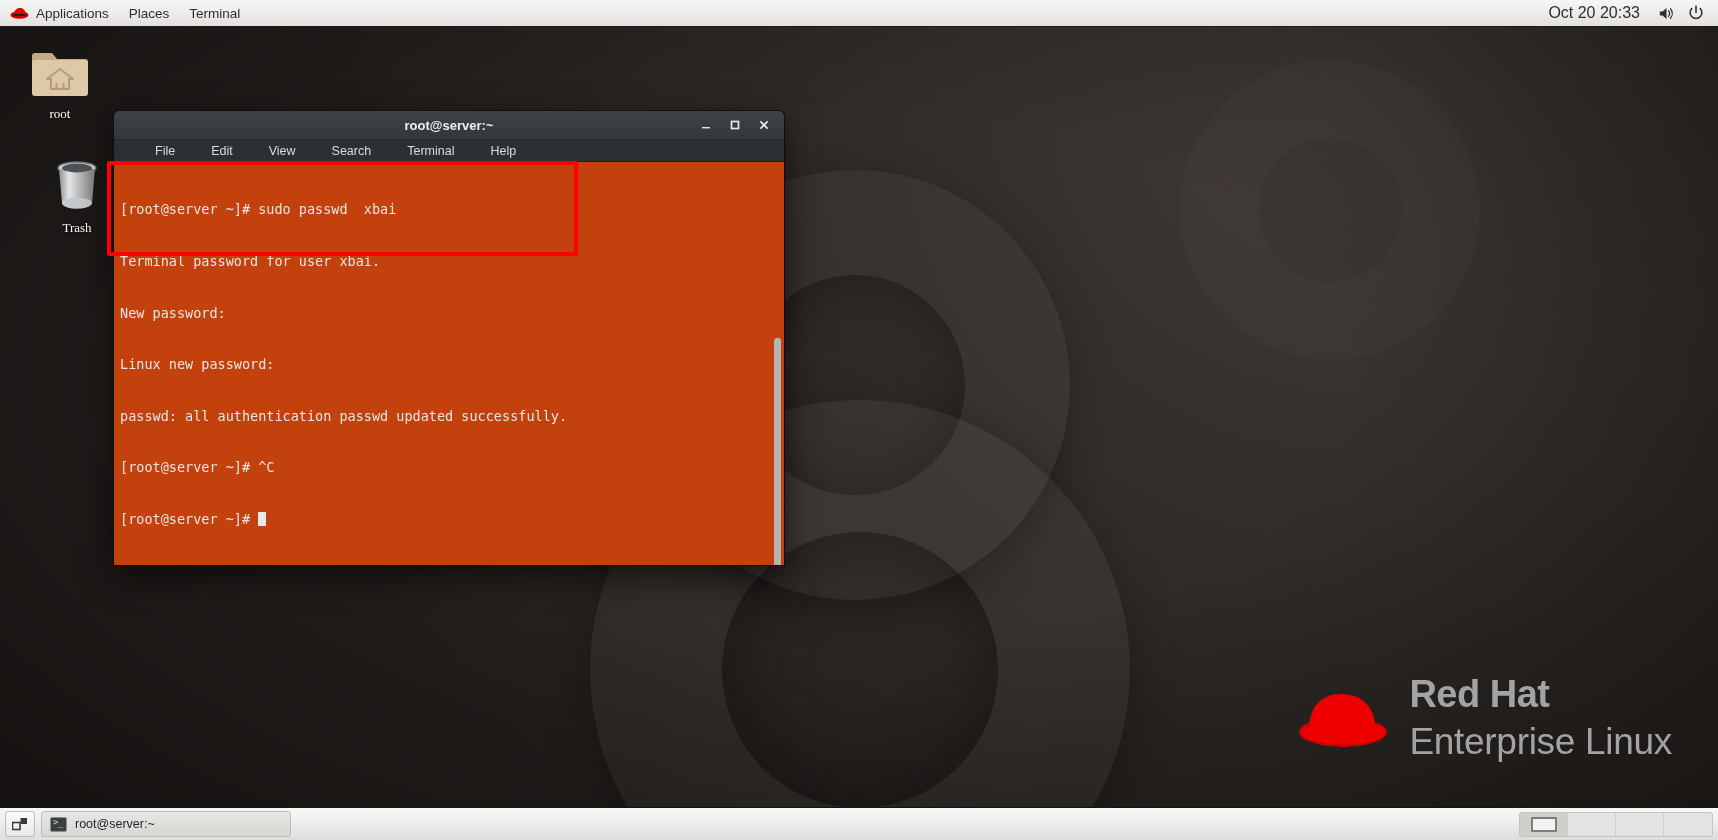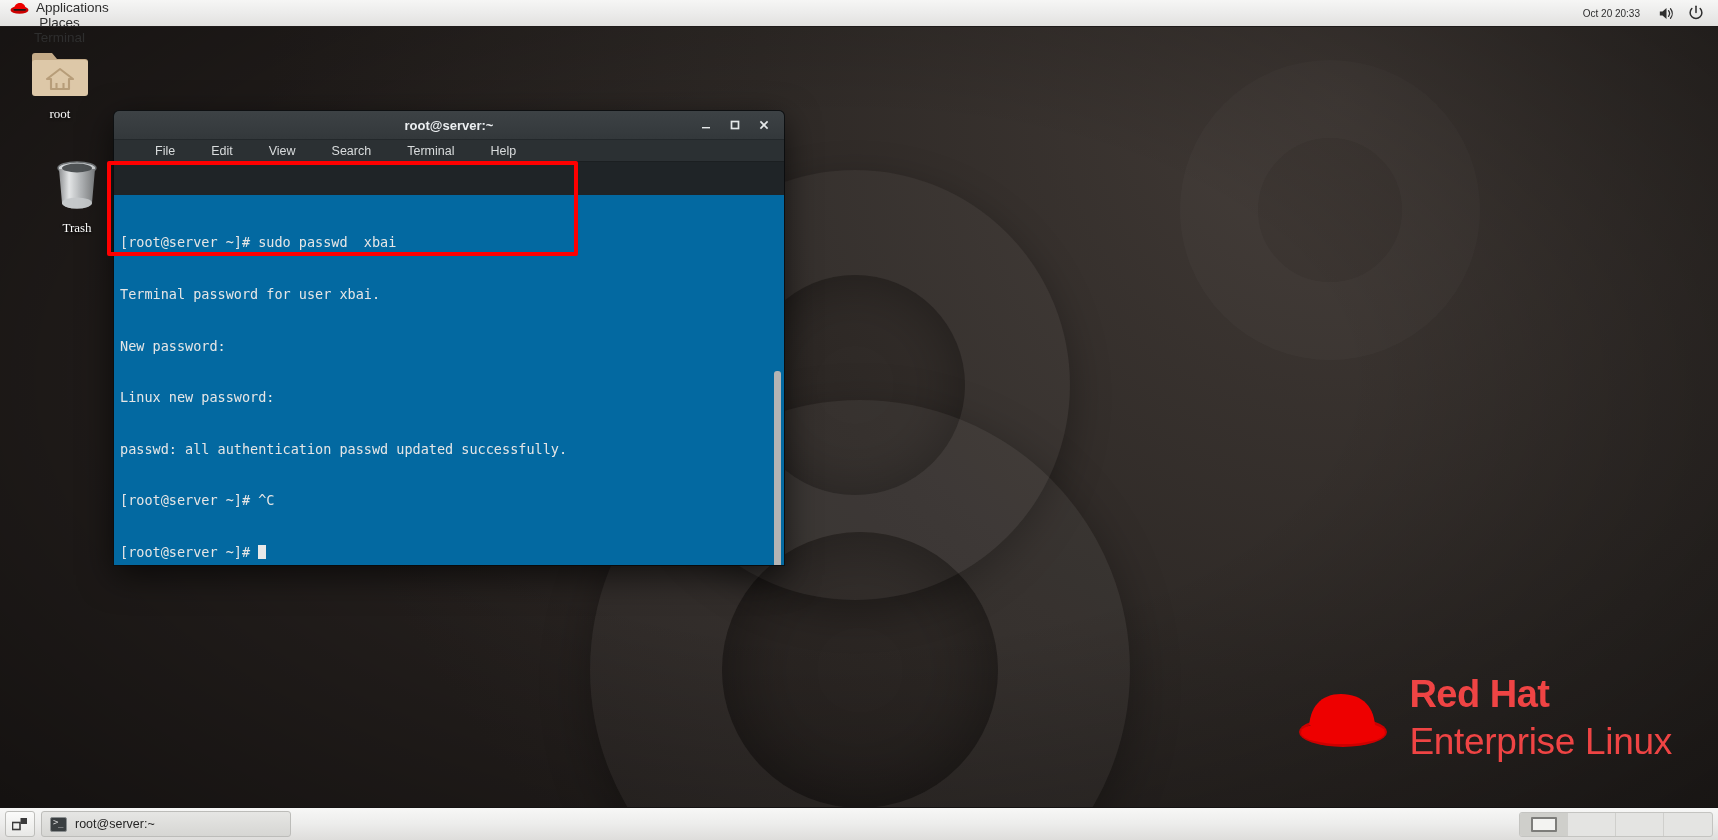--- a/index.html
+++ b/index.html
@@ -62,32 +62,32 @@
     top: 0; left: 0;
     width: 1718px; height: 27px;
     background: linear-gradient(to bottom, #f6f6f5 0%, #ececeb 50%, #e2e1df 100%);
     border-bottom: 1px solid #1f1b1a;
     display: flex;
     align-items: center;
     font-size: 13.5px;
     color: #2e2e2e;
     z-index: 50;
   }
-  .panel-left { display: flex; align-items: center; height: 100%; flex-direction: column; }
+  .panel-left { display: flex; align-items: flex-start; height: 100%; }
   .panel-item {
     display: flex; align-items: center;
     height: 100%;
     padding: 0 10px;
     gap: 7px;
     cursor: default;
     white-space: nowrap;
   }
   .panel-spacer { flex: 1; }
   .panel-right { display: flex; align-items: center; height: 100%; gap: 2px; padding-right: 8px; }
-  .clock { padding: 0 10px; font-size: 10px; color: #2e2e2e; white-space: nowrap; }
+  .clock { padding: 0 10px; font-size: 16px; color: #2e2e2e; white-space: nowrap; }
   .tray-btn {
     display: flex; align-items: center; justify-content: center;
     width: 28px; height: 100%;
   }
 
   
   .rh-mini { width: 19px; height: 14px; display: block; }
 
   
   .desk-icon {
@@ -174,23 +174,22 @@
     color: #d9dcdd;
     padding: 1px 8px;
     cursor: default;
     border-radius: 2px;
     margin-left: 20px;
   }
 
   .term-body {
     flex: 1 1 auto;
     position: relative;
-    background: #0369a1;
+    background: #c2410c;
     overflow: hidden;
-    margin-top: 33px;
   }
   .term-text {
     position: absolute;
     left: 6px;
     top: 5px;
     font-family: "DejaVu Sans Mono", "Liberation Mono", monospace;
     font-size: 13.5px;
     line-height: 17.2px;
     color: #e6e6e6;
     white-space: pre;
@@ -238,21 +237,21 @@
   #rhel-brand {
     position: absolute;
     right: 46px;
     bottom: 80px;
     display: flex;
     align-items: center;
     gap: 18px;
     z-index: 5;
   }
   #rhel-brand .brand-text {
-    color: #ef4444;
+    color: #a3a3a3;
     line-height: 1.0;
   }
   .brand-line1 { font-size: 38px; font-weight: bold; letter-spacing: -0.5px; }
   .brand-line2 { font-size: 37px; font-weight: normal; letter-spacing: -0.3px; margin-top: 10px; }
 
   
   #bottom-panel {
     position: absolute;
     left: 0; bottom: 0;
     width: 1718px; height: 33px;

